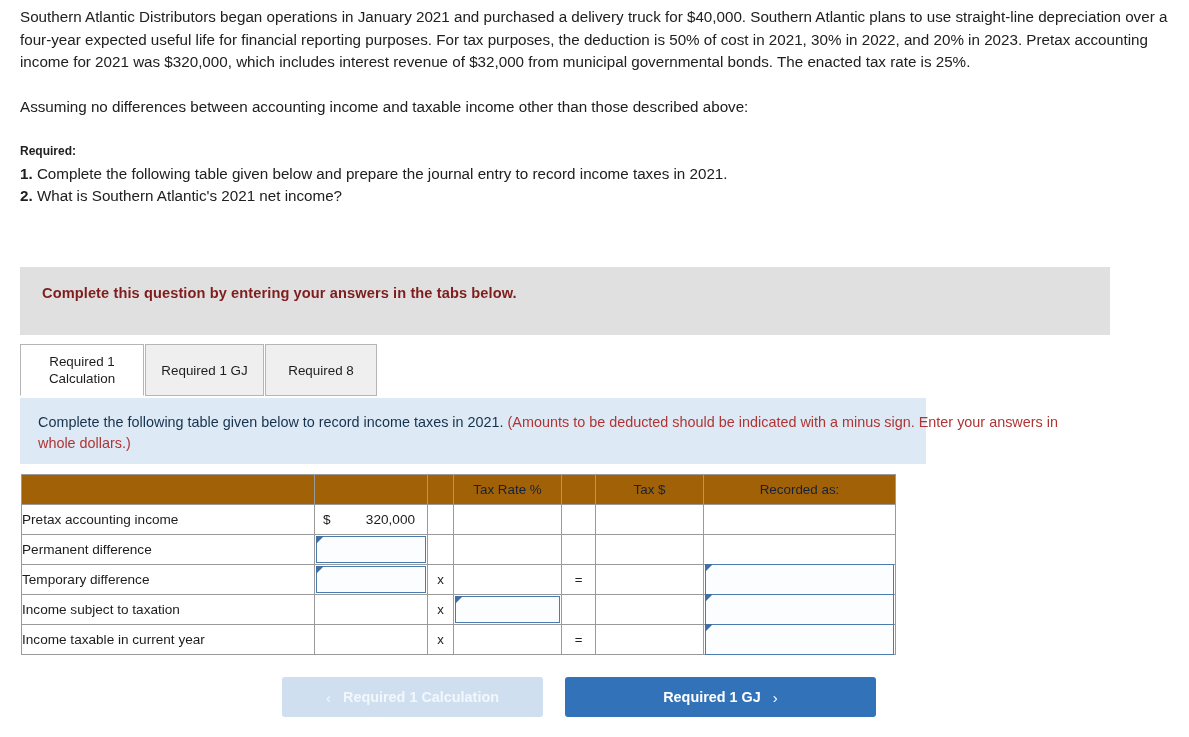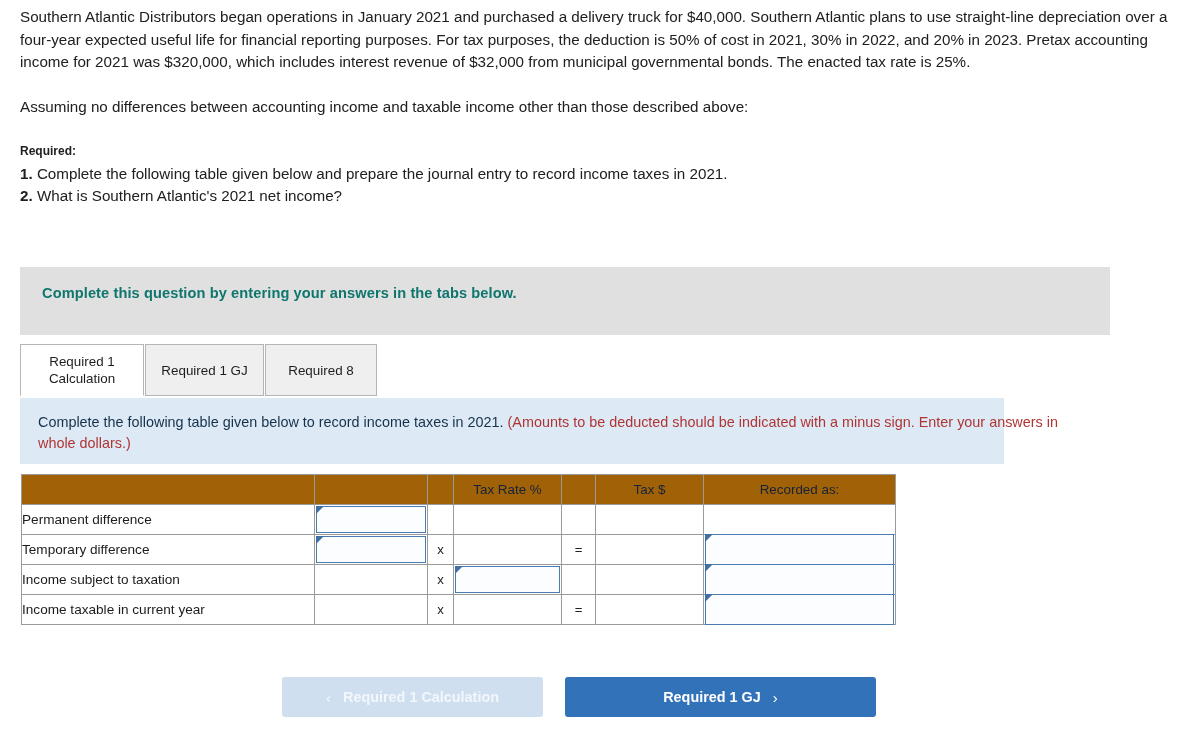--- a/index.html
+++ b/index.html
@@ -50,21 +50,21 @@
     height: 68px;
     background: #e0e0e0;
     box-sizing: border-box;
   }
   .gray-banner-text {
     position: absolute;
     left: 22px;
     top: 18px;
     font-size: 14.6px;
     font-weight: bold;
-    color: #0f766e;
+    color: #7f1d1d;
     letter-spacing: 0.1px;
   }
 
   
   .tabstrip {
     position: absolute;
     left: 20px;
     top: 344px;
     width: 1090px;
     height: 54px;
@@ -93,21 +93,21 @@
   }
   .tab-0 { left: 0;   width: 124px; }
   .tab-1 { left: 125px; width: 119px; }
   .tab-2 { left: 245px; width: 112px; }
 
   
   .bluebox {
     position: absolute;
     left: 20px;
     top: 398px;
-    width: 984px;
+    width: 906px;
     height: 66px;
     background: #ddeaf6;
     box-sizing: border-box;
   }
   .bluebox-text {
     position: absolute;
     left: 18px;
     top: 14px;
     width: 1058px;
     font-size: 14.4px;
@@ -291,20 +291,34 @@
         <th></th>
         <th></th>
         <th>Tax Rate %</th>
         <th></th>
         <th>Tax $</th>
         <th>Recorded as:</th>
       </tr>
     </thead>
     <tbody>
 
+      <tr>
+        <td class="label-cell">Pretax accounting income</td>
+        <td class="amt-cell">
+          <div class="money">
+            <span class="sym">$</span>
+            <span class="val">320,000</span>
+          </div>
+        </td>
+        <td class="op-cell"></td>
+        <td></td>
+        <td class="op-cell"></td>
+        <td></td>
+        <td></td>
+      </tr>
 
       <tr>
         <td class="label-cell">Permanent difference</td>
         <td class="amt-cell rule-bottom">
           <div class="inbox">
             <span class="tri"></span>
           </div>
         </td>
         <td class="op-cell"></td>
         <td></td>

